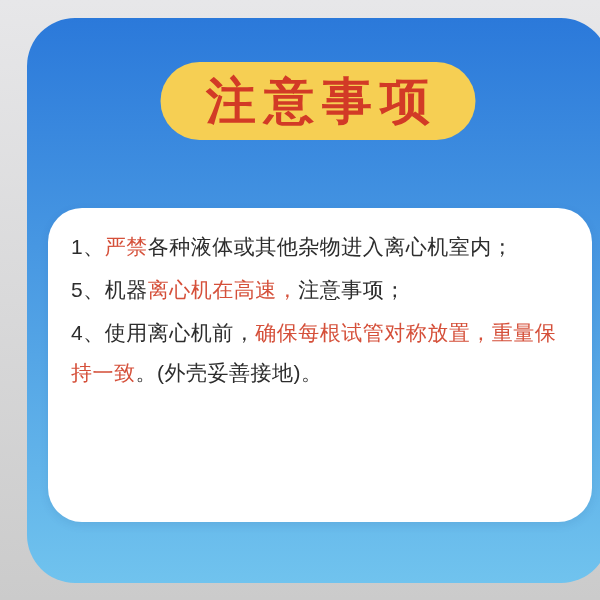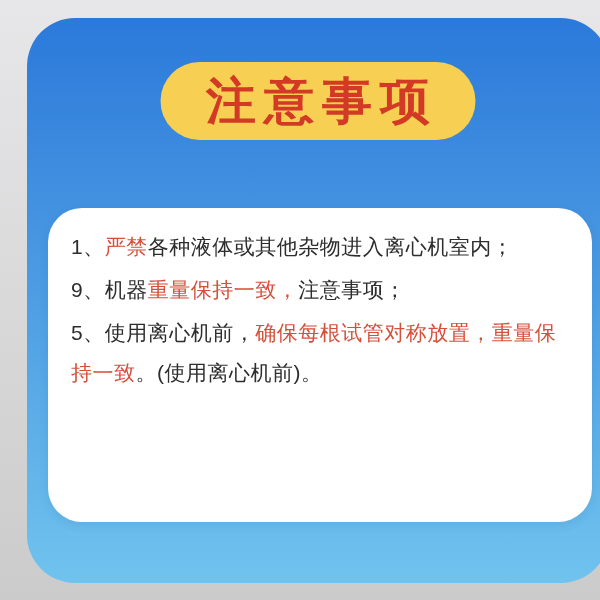--- a/index.html
+++ b/index.html
@@ -73,17 +73,17 @@
 </head>
 <body>
 
 <div class="panel">
   <div class="badge">
     <span class="badge-label">注意事项</span>
   </div>
   <div class="card">
     <div class="notice-list" id="notice-list">
         <div class="notice-item"><span>1、</span><span class="hl">严禁</span><span>各种液体或其他杂物进入离心机室内；</span></div>
-        <div class="notice-item"><span>9、机器</span><span class="hl">重量保持一致，</span><span>注意事项；</span></div>
-        <div class="notice-item"><span>5、使用离心机前，</span><span class="hl">确保每根试管对称放置，重量保持一致</span><span>。(使用离心机前)。</span></div>
+        <div class="notice-item"><span>5、机器</span><span class="hl">离心机在高速，</span><span>注意事项；</span></div>
+        <div class="notice-item"><span>4、使用离心机前，</span><span class="hl">确保每根试管对称放置，重量保持一致</span><span>。(外壳妥善接地)。</span></div>
       </div>
   </div>
 </div>
 
 </body></html>

